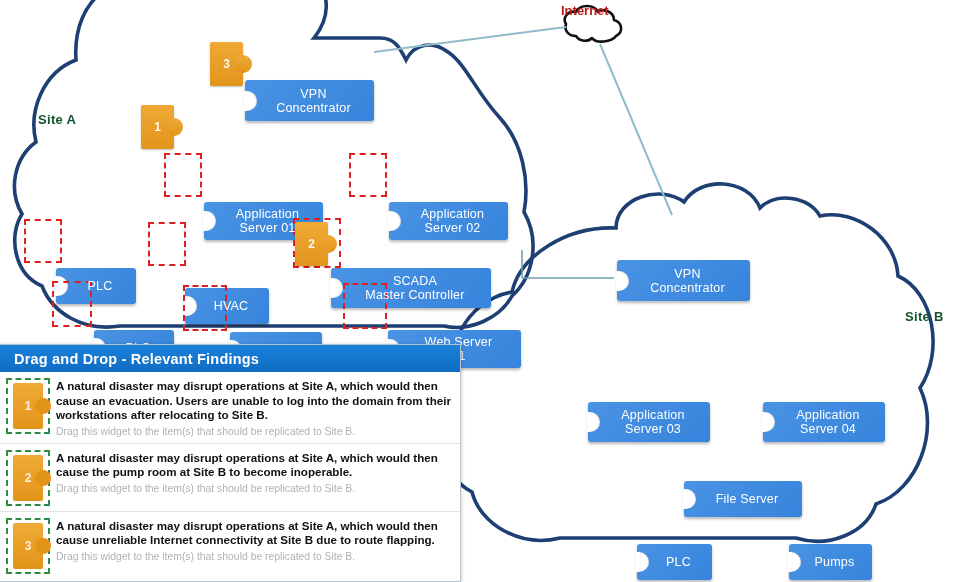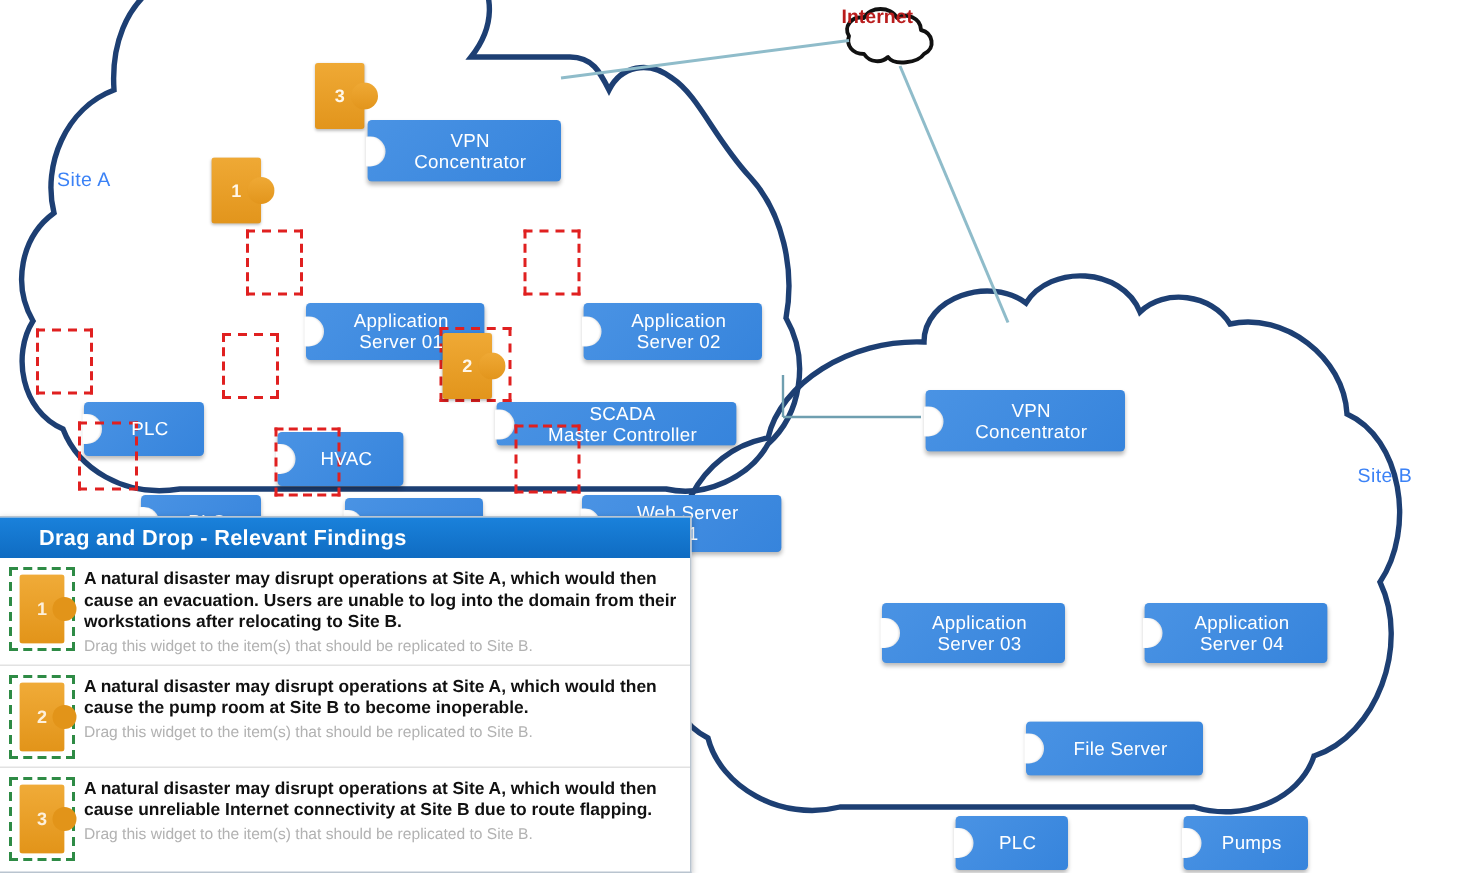--- a/index.html
+++ b/index.html
@@ -73,21 +73,21 @@
   .dropzone{
     position:absolute;
     border:2.5px dashed #e02020;
     background:transparent;
     box-sizing:border-box;
   }
 
   
   .sitelabel{
     position:absolute;
-    font-size:13px;font-weight:normal;color:#3b82f6;
+    font-size:13px;font-weight:bold;color:#14532d;
     letter-spacing:.3px;
   }
   .netlabel{
     position:absolute;
     font-size:13px;font-weight:bold;color:#b91c1c;
   }
 
   
   #panel{
     position:absolute;
@@ -102,21 +102,21 @@
     z-index:40;
   }
   #panel-header{
     height:27px;
     background:#1478d2;
     background-image:linear-gradient(180deg,#1a81db 0%,#0f6cc2 100%);
     color:#ffffff;
     font-size:14.5px;
     font-weight:bold;
     display:flex;align-items:center;
-    padding-left:26px;
+    padding-left:14px;
     letter-spacing:.2px;
   }
   .finding{
     display:flex;
     align-items:flex-start;
     padding:6px 8px 5px 6px;
     border-bottom:1px solid #e2e2e2;
     box-sizing:border-box;
   }
   .finding:last-child{border-bottom:none;}
@@ -257,21 +257,21 @@
   <div class="node" style="left:185px;top:244px;width:84px;height:36px;">
     <span class="notch"></span>
     <span class="lbl">HVAC</span>
   </div>
 
   <div class="dropzone" style="left:293px;top:218px;width:48px;height:50px;"></div>
   <div class="widget" style="left:295px;top:222px;">
     <span class="tab"></span>
     <span class="num">2</span>
   </div>
-  <div class="node" style="left:331px;top:224px;width:160px;height:29px;">
+  <div class="node" style="left:331px;top:224px;width:160px;height:40px;">
     <span class="notch"></span>
     <span class="lbl">SCADA
 Master Controller</span>
   </div>
 
   <div class="dropzone" style="left:52px;top:281px;width:40px;height:46px;"></div>
   <div class="node" style="left:94px;top:286px;width:80px;height:36px;">
     <span class="notch"></span>
     <span class="lbl">PLC</span>
   </div>

